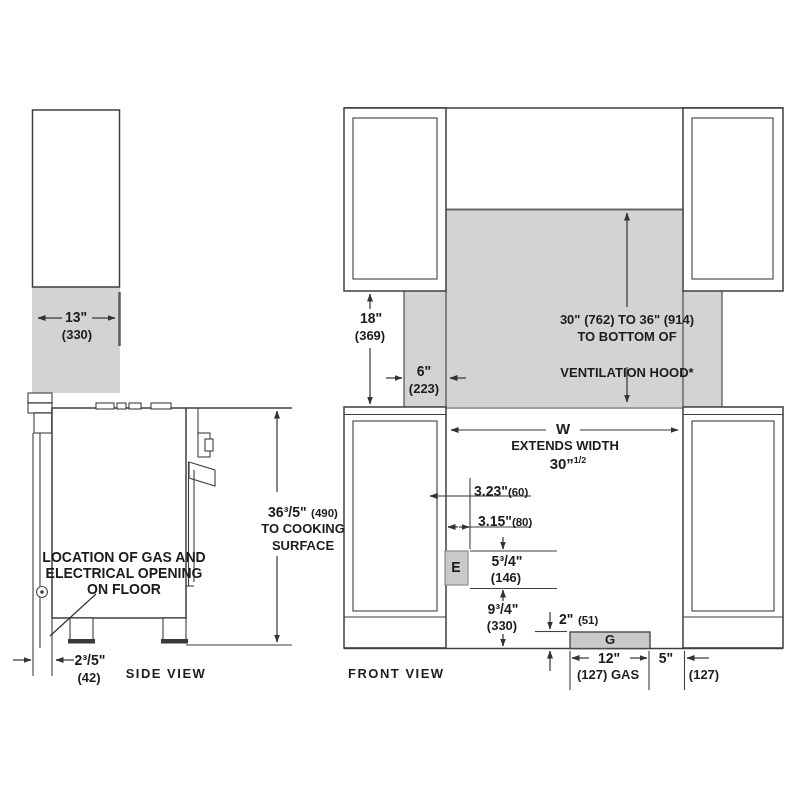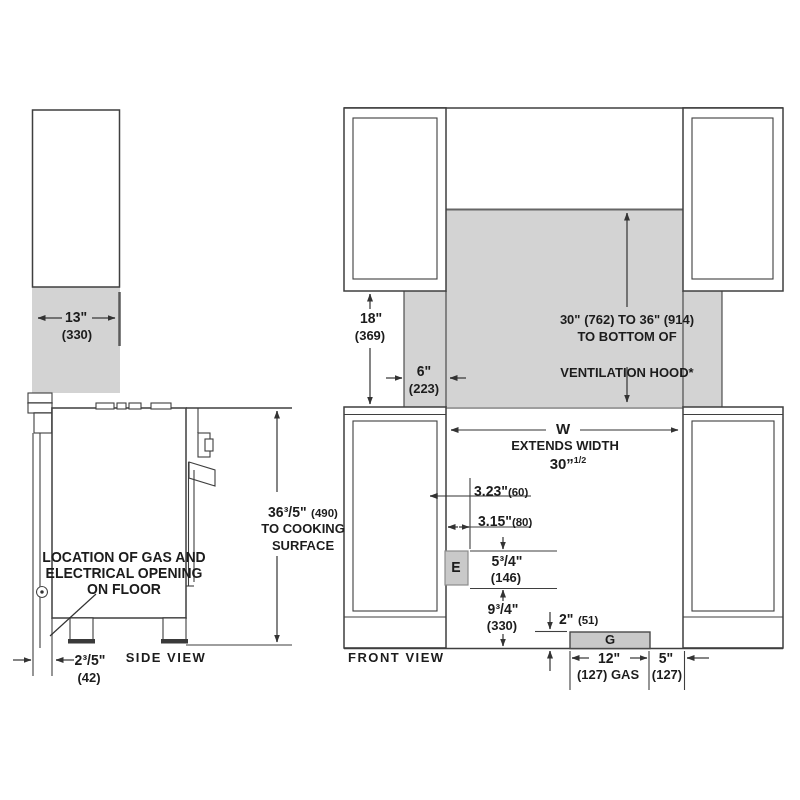--- a/index.html
+++ b/index.html
@@ -12,21 +12,21 @@
   .gy{fill:#d3d3d3;stroke:none;}
   .dim{fill:none;stroke:#333333;stroke-width:1.2;}
   .lbl{position:absolute;font-weight:bold;color:#1c1c1c;white-space:nowrap;line-height:1.15;}
   .c{transform:translateX(-50%);}
   .s15{font-size:15px;}
   .s14{font-size:14px;}
   .s13{font-size:13px;}
   .s12{font-size:14px;}
   .mm{font-size:11.5px;}
   .sup{font-size:9px;vertical-align:super;line-height:0;}
-  .viewlbl{letter-spacing:1.5px;}
+  .viewlbl{letter-spacing:1.5px;margin-top:16px;}
 </style>
 </head>
 <body>
 
 <div id="canvas">
 
 <svg width="800" height="800" viewBox="0 0 800 800">
   <defs>
     <marker id="ar" viewBox="0 0 8 6" refX="7.5" refY="3" markerWidth="8" markerHeight="6" orient="auto" markerUnits="userSpaceOnUse">
       <path d="M0,0 L8,3 L0,6 Z" fill="#333333"></path>
@@ -175,17 +175,17 @@
 
 <div class="lbl s14 c" style="left:503px;top:601px">9³/4"</div>
 <div class="lbl s13 c" style="left:502px;top:619px">(330)</div>
 
 <div class="lbl" style="left:559px;top:610px"><span class="s14">2"</span> <span class="mm">(51)</span></div>
 <div class="lbl s13 c" style="left:610px;top:633px">G</div>
 
 <div class="lbl s14 c" style="left:609px;top:650px">12"</div>
 <div class="lbl s13 c" style="left:608px;top:668px">(127) GAS</div>
 <div class="lbl s14 c" style="left:666px;top:650px">5"</div>
-<div class="lbl s13 c" style="left:667px;top:668px">(127)</div>
+<div class="lbl s13 c" style="left:704px;top:668px">(127)</div>
 
 <div class="lbl s13 viewlbl" style="left:348px;top:651px">FRONT VIEW</div>
 
 </div>
 
 </body></html>

